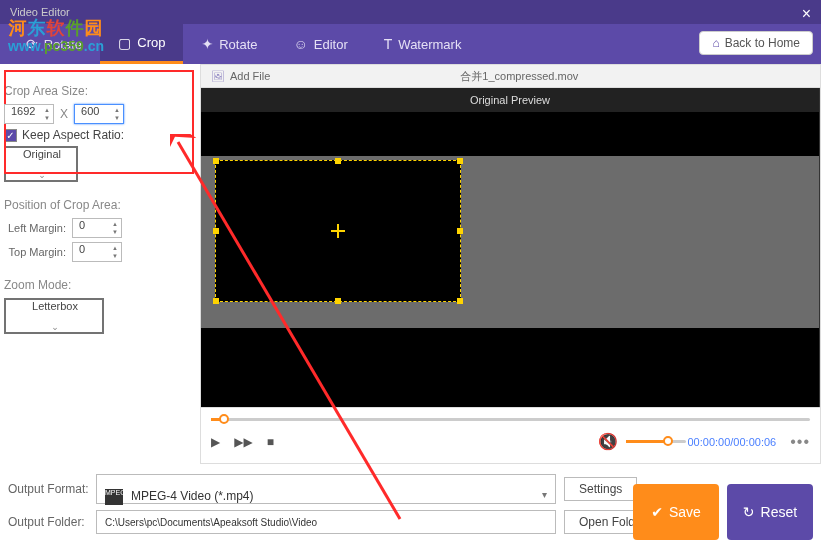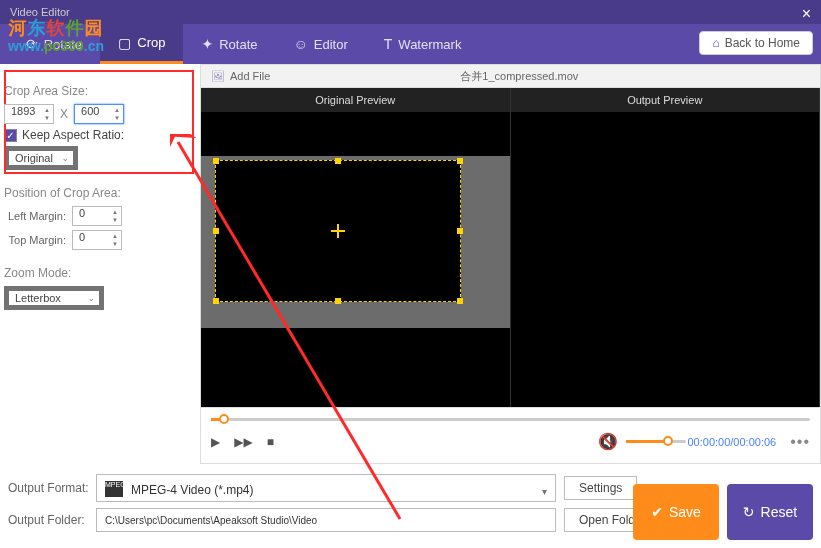--- a/index.html
+++ b/index.html
@@ -18,21 +18,21 @@
 .main { display: flex; height: 400px; }
 .sidebar { width: 200px; padding: 14px 4px; font-size: 12px; color: #444; position: relative; }
 .highlight-box { position: absolute; left: 4px; top: 6px; width: 190px; height: 104px; border: 2px solid #ff2a2a; pointer-events: none; }
 .group-title { color: #888; margin: 6px 0; font-size: 12px; }
 .row { display: flex; align-items: center; margin: 4px 0; }
 .num-input { width: 50px; height: 20px; border: 1px solid #bbb; font-size: 11px; padding-left: 6px; background: #fff; position: relative; }
 .num-input.active { border: 1px solid #4a90ff; box-shadow: 0 0 2px #4a90ff; }
 .spinner { position: absolute; right: 1px; top: 1px; width: 10px; height: 16px; font-size: 6px; line-height: 8px; color: #777; text-align: center; }
 .x-sep { margin: 0 6px; color: #888; }
 .checkbox { width: 13px; height: 13px; border: 1px solid #888; background: #5c4aa8; display: inline-flex; align-items: center; justify-content: center; color: #fff; font-size: 10px; margin-right: 5px; }
-.select { width: 74px; height: 24px; border: 5px solid #737373; font-size: 11px; padding-left: 6px; display: flex; align-items: center; justify-content: space-between; padding-right: 4px; background: #fff; }
+.select { width: 74px; height: 36px; border: 2px solid #737373; font-size: 11px; padding-left: 6px; display: flex; align-items: center; justify-content: space-between; padding-right: 4px; background: #fff; flex-direction: column; }
 .select-wide { width: 100px; }
 .chev { color: #888; font-size: 9px; }
 .label-right { margin-right: 6px; text-align: right; width: 62px; color: #666; font-size: 11px; }
 
 .preview-area { flex: 1; display: flex; flex-direction: column; }
 .file-bar { height: 24px; background: #f2f2f2; border: 1px solid #ddd; display: flex; align-items: center; font-size: 11px; color: #666; }
 .add-file { display: flex; align-items: center; padding: 0 10px; cursor: pointer; }
 .add-file .icon { margin-right: 5px; color: #8a7fc0; }
 .file-name { margin-left: 180px; }
 
@@ -61,21 +61,21 @@
 .vol { margin-left: auto; display: flex; align-items: center; }
 .vol-track { width: 60px; height: 3px; background: #ccc; margin-left: 8px; position: relative; border-radius: 2px; }
 .vol-fill { position: absolute; left: 0; width: 40px; height: 3px; background: #ff8c1a; }
 .vol-thumb { position: absolute; left: 37px; top: -4px; width: 10px; height: 10px; border: 2px solid #ff8c1a; border-radius: 50%; background: #fff; }
 .time { margin-left: 1px; font-size: 11px; color: #4a7fff; }
 .more-dots { margin-left: 14px; color: #888; cursor: pointer; letter-spacing: 1px; }
 
 .bottom { padding: 10px 8px 8px; font-size: 12px; }
 .bottom-row { display: flex; align-items: center; margin-bottom: 6px; }
 .bottom-label { width: 88px; color: #666; }
-.fmt-select { flex: 1; max-width: 460px; height: 28px; border: 1px solid #bbb; background: #fff; display: flex; align-items: flex-end; padding: 4px 8px; font-size: 12px; color: #333; position: relative; }
+.fmt-select { flex: 1; max-width: 460px; height: 28px; border: 1px solid #bbb; background: #fff; display: flex; align-items: flex-start; padding: 14px 8px; font-size: 12px; color: #333; position: relative; }
 .fmt-select .fmt-icon { width: 18px; height: 16px; background: #333; color: #fff; font-size: 7px; line-height: 8px; text-align: center; margin-right: 8px; }
 .fmt-select .chev2 { position: absolute; right: 8px; color: #777; font-size: 10px; }
 .folder-input { flex: 1; max-width: 460px; height: 24px; border: 1px solid #bbb; padding: 0 8px; font-size: 10px; color: #333; }
 .btn { margin-left: 8px; height: 24px; padding: 0 14px; border: 1px solid #bbb; background: #fff; font-size: 12px; color: #444; cursor: pointer; }
 .btn-row-right { position: absolute; right: 8px; bottom: 8px; display: flex; }
 .big-btn { width: 86px; height: 56px; border-radius: 4px; display: flex; align-items: center; justify-content: center; color: #fff; font-size: 14px; margin-left: 8px; cursor: pointer; }
 .big-btn .icon { margin-right: 6px; font-size: 14px; }
 .save-btn { background: #ff8c1a; }
 .reset-btn { background: #5c4aa8; }
 
@@ -133,21 +133,21 @@
   </div>
 </div>
 
 <div class="main">
   <div class="sidebar">
     <div class="highlight-box"></div>
 
     <div class="group-title">Crop Area Size:</div>
     <div class="row">
       <div class="num-input">
-        <span>1893</span>
+        <span>1692</span>
         <span class="spinner">▲<br>▼</span>
       </div>
       <span class="x-sep">X</span>
       <div class="num-input active">
         <span>600</span>
         <span class="spinner">▲<br>▼</span>
       </div>
     </div>
     <div class="row">
       <span class="checkbox">✓</span>
@@ -205,24 +205,20 @@
             <div class="handle h-tm"></div>
             <div class="handle h-tr"></div>
             <div class="handle h-ml"></div>
             <div class="handle h-mr"></div>
             <div class="handle h-bl"></div>
             <div class="handle h-bm"></div>
             <div class="handle h-br"></div>
           </div>
         </div>
       </div>
-      <div class="preview-half">
-        <div class="preview-header">Output Preview</div>
-        <div class="preview-body"></div>
-      </div>
     </div>
 
     <div class="playbar">
       <div class="seek">
         <div class="seek-track"></div>
         <div class="seek-fill"></div>
         <div class="seek-thumb"></div>
       </div>
       <div class="controls">
         <span class="ctrl-btn">▶</span>

